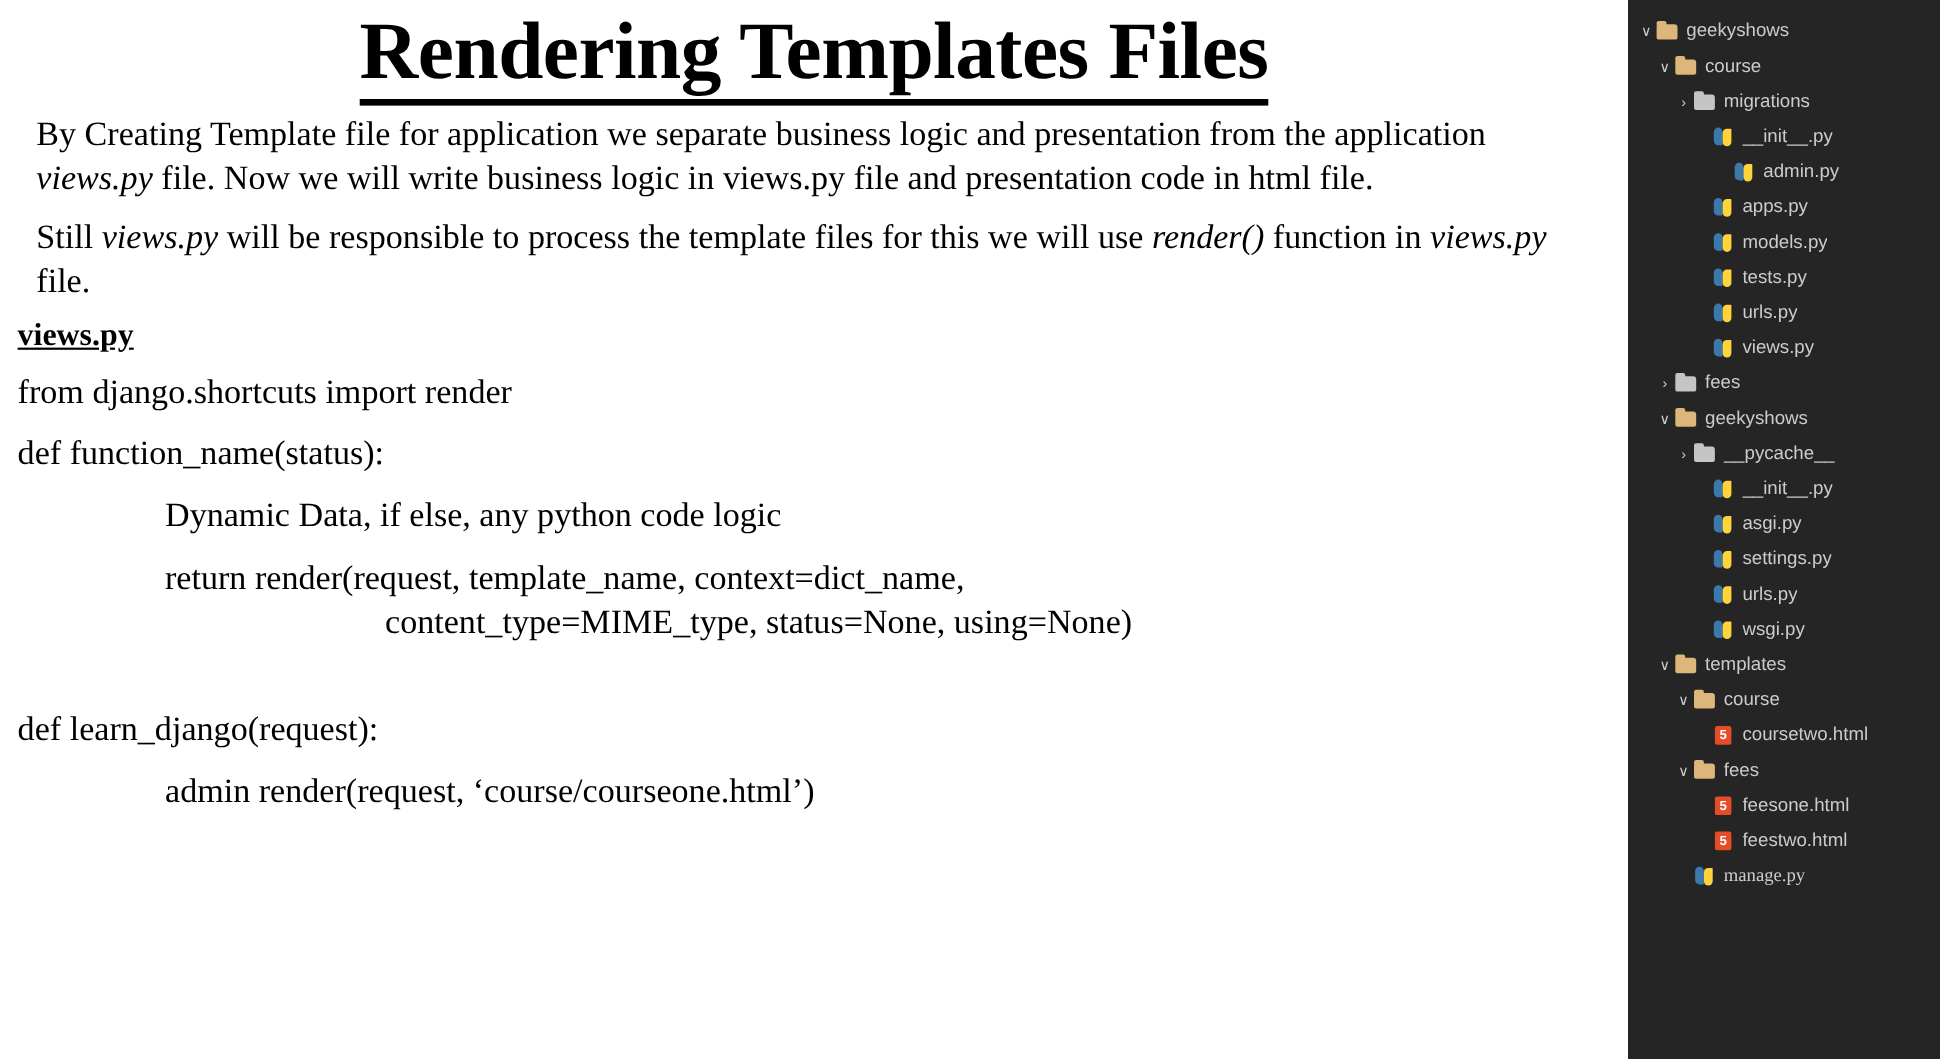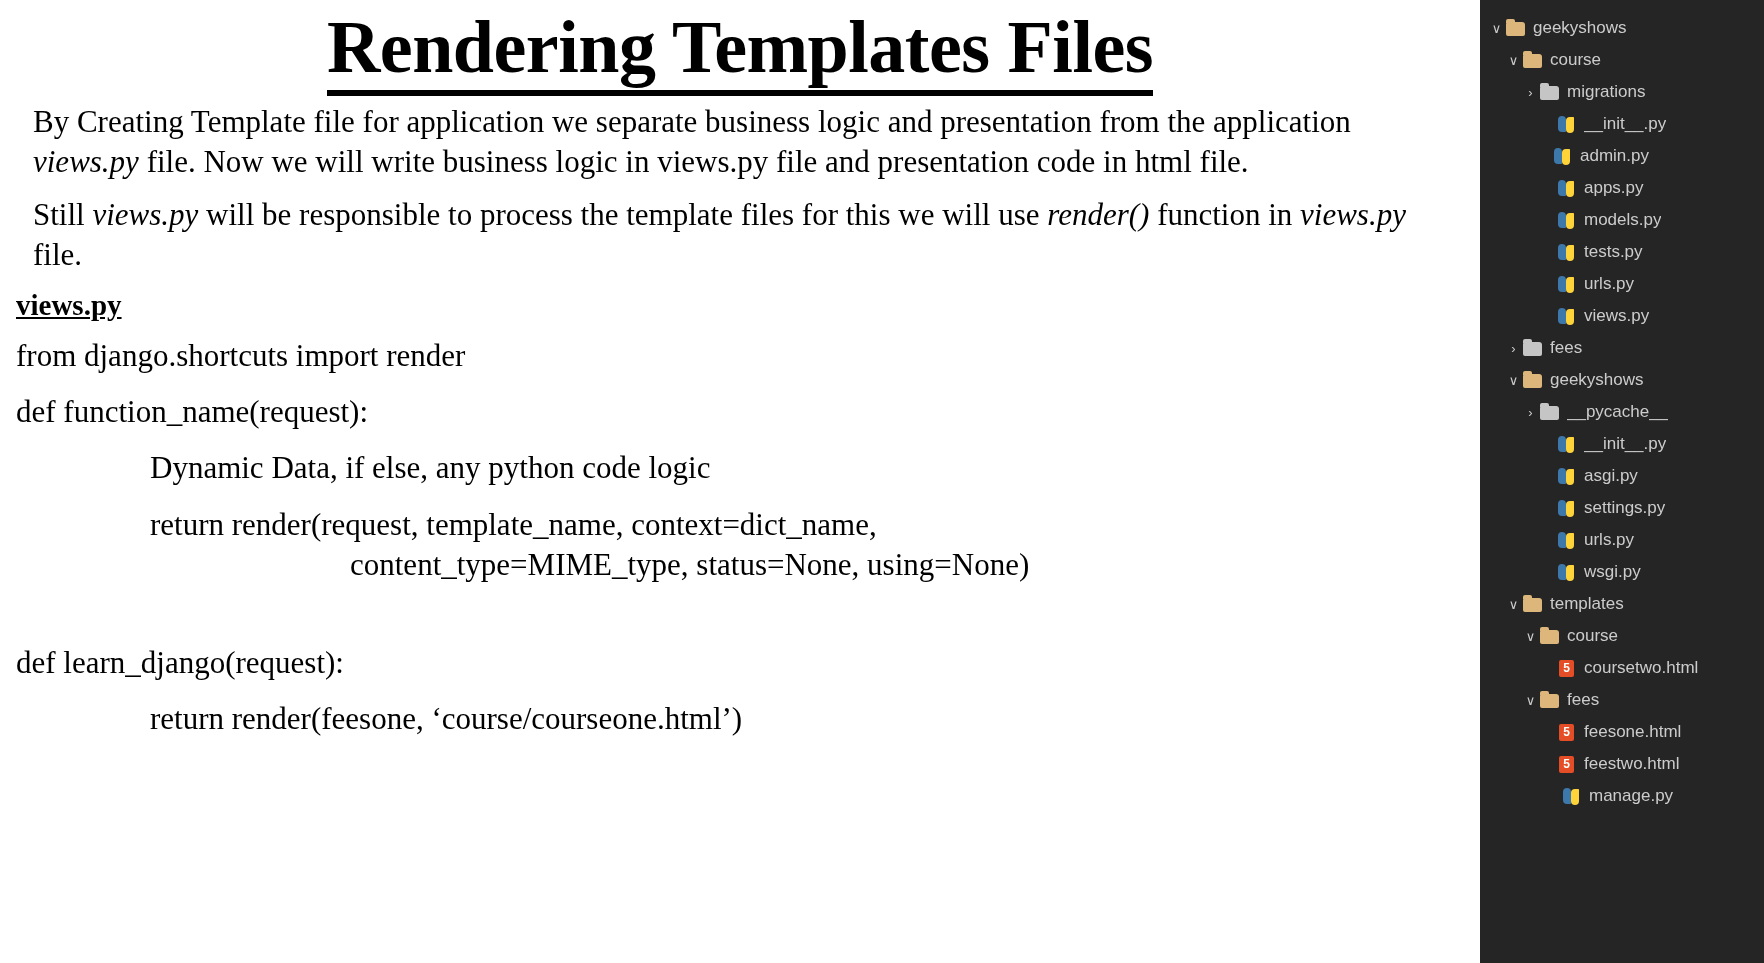--- a/index.html
+++ b/index.html
@@ -203,31 +203,31 @@
   <h1 id="slide-title"><span class="u">Rendering Templates Files</span></h1>
 
   <p class="para">By Creating Template file for application we separate business logic and presentation from the application <em>views.py</em> file. Now we will write business logic in views.py file and presentation code in html file.</p>
 
   <p class="para">Still <em>views.py</em> will be responsible to process the template files for this we will use <em>render()</em> function in <em>views.py</em> file.</p>
 
   <div class="subhead">views.py</div>
 
   <div class="code-line">from django.shortcuts import render</div>
 
-  <div class="code-line">def function_name(request):</div>
+  <div class="code-line">def function_name(status):</div>
 
   <div class="code-line indent1">Dynamic Data, if else, any python code logic</div>
 
   <div class="code-line indent1"><span>return render(request, template_name, context=dict_name,</span><span class="cont">content_type=MIME_type, status=None, using=None)</span></div>
 
   <div class="gap"></div>
 
   <div class="code-line">def learn_django(request):</div>
 
-  <div class="code-line indent2">return render(feesone, ‘course/courseone.html’)</div>
+  <div class="code-line indent2">admin render(request, ‘course/courseone.html’)</div>
 
 </div>
 
 <div id="explorer">
     <div class="tree-row" style="padding-left: 8px;">
       <span class="twisty">∨</span>
       <span class="ficon folder"></span>
       <span class="tree-label">geekyshows</span>
     </div>
     <div class="tree-row" style="padding-left: 25px;">
@@ -238,21 +238,21 @@
     <div class="tree-row" style="padding-left: 42px;">
       <span class="twisty">›</span>
       <span class="ficon folder grey"></span>
       <span class="tree-label">migrations</span>
     </div>
     <div class="tree-row" style="padding-left: 59px;">
       <span class="twisty empty"></span>
       <span class="ficon py"></span>
       <span class="tree-label">__init__.py</span>
     </div>
-    <div class="tree-row" style="padding-left: 55px;">
+    <div class="tree-row" style="padding-left: 78px;">
       <span class="twisty empty"></span>
       <span class="ficon py"></span>
       <span class="tree-label">admin.py</span>
     </div>
     <div class="tree-row" style="padding-left: 59px;">
       <span class="twisty empty"></span>
       <span class="ficon py"></span>
       <span class="tree-label">apps.py</span>
     </div>
     <div class="tree-row" style="padding-left: 59px;">
@@ -338,18 +338,18 @@
     <div class="tree-row" style="padding-left: 59px;">
       <span class="twisty empty"></span>
       <span class="ficon html"></span>
       <span class="tree-label">feesone.html</span>
     </div>
     <div class="tree-row" style="padding-left: 59px;">
       <span class="twisty empty"></span>
       <span class="ficon html"></span>
       <span class="tree-label">feestwo.html</span>
     </div>
-    <div class="tree-row" style="padding-left: 64px;">
+    <div class="tree-row" style="padding-left: 42px; font-family: Liberation Serif, serif;">
       <span class="twisty empty"></span>
       <span class="ficon py"></span>
       <span class="tree-label">manage.py</span>
     </div>
   </div>
 
 </body></html>

